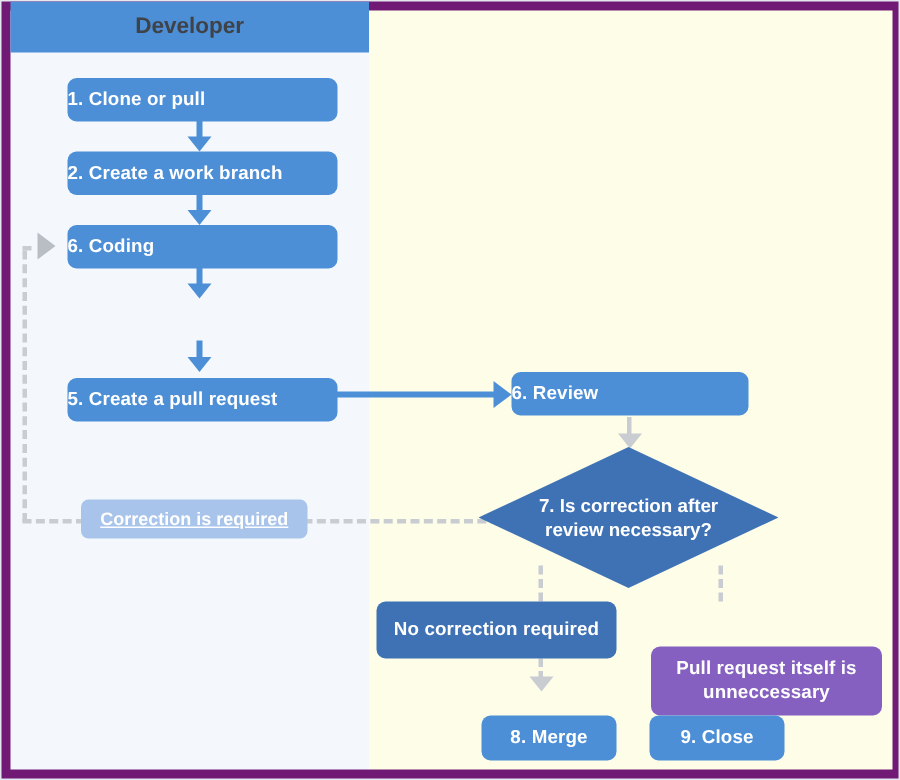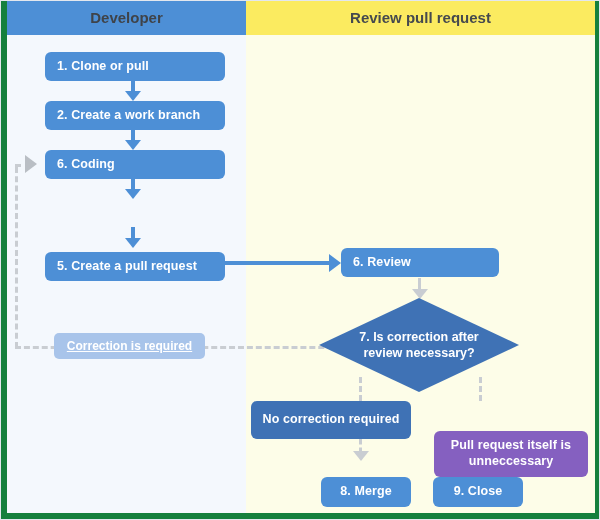--- a/index.html
+++ b/index.html
@@ -7,21 +7,21 @@
     padding: 0;
     background: #ffffff;
   }
   body {
     font-family: "Liberation Sans", sans-serif;
   }
   #canvas {
     position: relative;
     width: 600px;
     height: 520px;
-    background: #15803d;
+    background: #701a75;
     overflow: hidden;
     box-sizing: border-box;
     border: 1px solid #e3e7ee;
   }
 
   
   .lane {
     position: absolute;
     top: 6px;
     bottom: 6px;
@@ -52,21 +52,20 @@
     color: #ffffff;
     font-size: 12.5px;
     font-weight: bold;
     display: flex;
     align-items: center;
     line-height: 1.25;
     letter-spacing: .1px;
   }
   .node.left-align {
     justify-content: flex-start;
-    padding-left: 12px;
   }
   .node.center-align {
     justify-content: center;
     text-align: center;
     padding: 0 8px;
   }
   .fill-blue    { background: #4d8fd6; }
   .fill-dkblue  { background: #3f72b5; }
   .fill-purple  { background: #8560c0; }
 
@@ -163,21 +162,20 @@
 </style>
 </head>
 <body>
 
 <div id="canvas">
 
   <div class="lane lane-dev"></div>
   <div class="lane lane-rev"></div>
 
   <div class="lane-head head-dev">Developer</div>
-  <div class="lane-head head-rev">Review pull request</div>
 
   <div class="vline-blue" style="left:130px; top:79px;  height:16px;"></div>
   <div class="arrow-down-blue" style="left:124px; top:90px;"></div>
 
   <div class="vline-blue" style="left:130px; top:128px; height:16px;"></div>
   <div class="arrow-down-blue" style="left:124px; top:139px;"></div>
 
   <div class="vline-blue" style="left:130px; top:177px; height:16px;"></div>
   <div class="arrow-down-blue" style="left:124px; top:188px;"></div>
 

